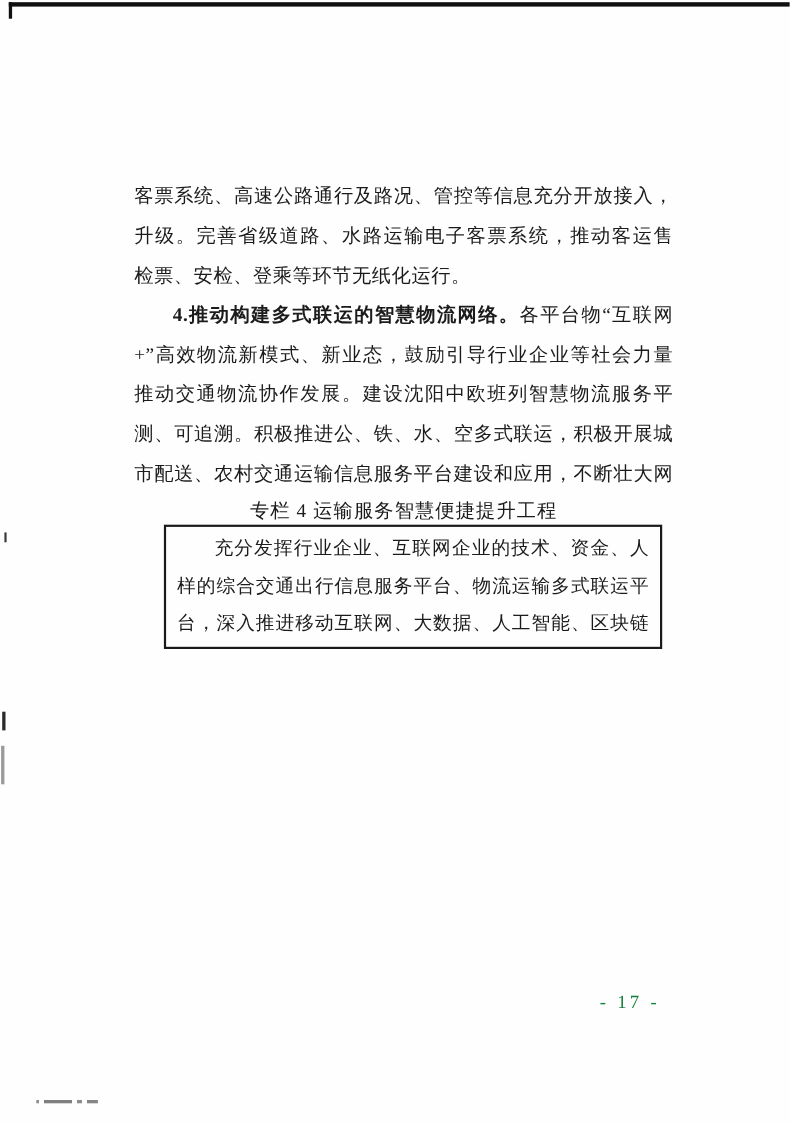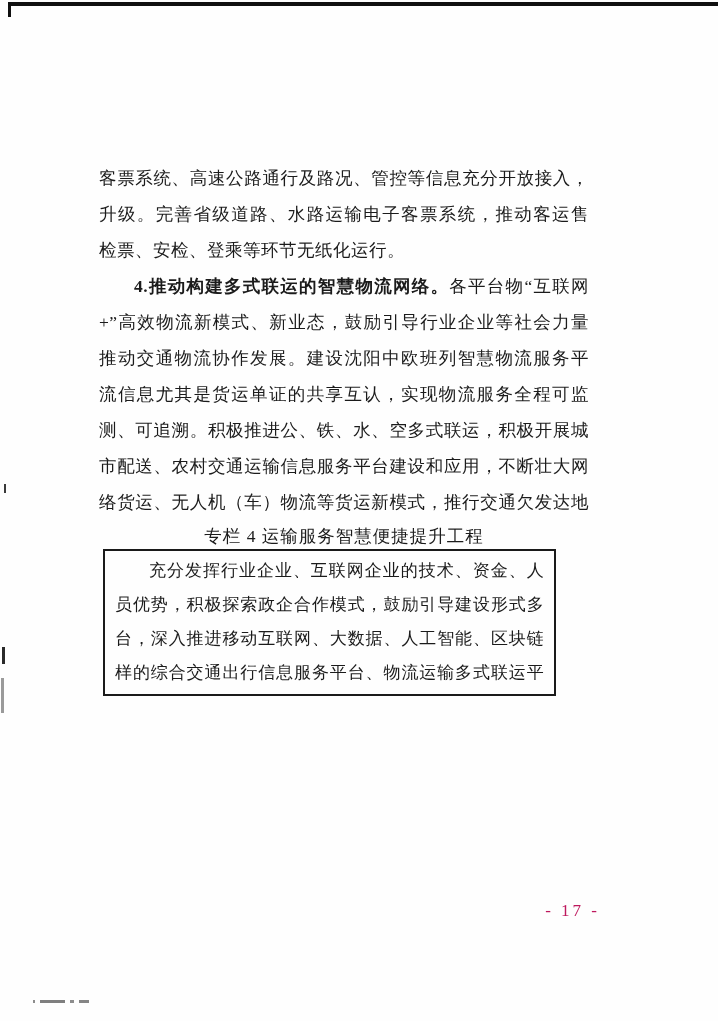--- a/index.html
+++ b/index.html
@@ -49,21 +49,21 @@
     width: 56px; height: 3px;
     background: linear-gradient(to right,
       #8d8d8d 0 4%, transparent 4% 12%,
       #7f7f7f 12% 58%, transparent 58% 66%,
       #8d8d8d 66% 74%, transparent 74% 82%,
       #858585 82% 100%);
   }
   
   .content {
     position: absolute;
-    left: 99px;
+    left: 122px;
     top: 160px;
     width: 490px;
   }
   .line {
     font-size: 17.5px;
     line-height: 36px;
     height: 36px;
     letter-spacing: 0.5px;
     text-align: justify;
     text-align-last: justify;
@@ -76,40 +76,40 @@
   .bold { font-weight: bold; }
   
   .callout-title {
     margin-top: 4px;
     font-size: 17.5px;
     line-height: 24px;
     text-align: center;
     letter-spacing: 1px;
   }
   .callout-box {
-    margin-left: 4px;
+    margin-left: 27px;
     margin-top: 1px;
     width: 429px;
     border: 2px solid #1a1a1a;
     padding: 3px 10px 4px 10px;
   }
   .callout-box .line {
     font-size: 17px;
     line-height: 34px;
     height: 34px;
     letter-spacing: 0.3px;
   }
   
   .page-number {
     position: absolute;
     top: 901px;
     right: 118px;
     font-size: 17px;
     letter-spacing: 3px;
-    color: #be185d;
+    color: #15803d;
   }
 </style>
 </head>
 <body>
 
 <div class="top-border"></div>
 <div class="top-left-tick"></div>
 <div class="edge-mark-1"></div>
 <div class="edge-mark-2"></div>
 <div class="edge-mark-3"></div>
@@ -120,29 +120,26 @@
   <div>
     <div class="line">客票系统、高速公路通行及路况、管控等信息充分开放接入，</div>
     <div class="line">升级。完善省级道路、水路运输电子客票系统，推动客运售票、</div>
     <div class="line end">检票、安检、登乘等环节无纸化运行。</div>
   </div>
 
   <div>
     <div class="line indent"><span class="bold">4.推动构建多式联运的智慧物流网络。</span><span>各平台物“互联网</span></div>
     <div class="line">+”高效物流新模式、新业态，鼓励引导行业企业等社会力量</div>
     <div class="line">推动交通物流协作发展。建设沈阳中欧班列智慧物流服务平</div>
-    <div class="line">流信息尤其是货运单证的共享互认，实现物流服务全程可监</div>
     <div class="line">测、可追溯。积极推进公、铁、水、空多式联运，积极开展城</div>
     <div class="line">市配送、农村交通运输信息服务平台建设和应用，不断壮大网</div>
-    <div class="line">络货运、无人机（车）物流等货运新模式，推行交通欠发达地</div>
   </div>
 
   <div class="callout-title">专栏 4 运输服务智慧便捷提升工程</div>
   <div class="callout-box">
     <div class="line indent">充分发挥行业企业、互联网企业的技术、资金、人</div>
-    <div class="line">员优势，积极探索政企合作模式，鼓励引导建设形式多</div>
+    <div class="line">样的综合交通出行信息服务平台、物流运输多式联运平</div>
     <div class="line">台，深入推进移动互联网、大数据、人工智能、区块链</div>
-    <div class="line">样的综合交通出行信息服务平台、物流运输多式联运平</div>
   </div>
 
 </div>
 
 <div class="page-number">- 17 -</div>
 
 </body></html>

